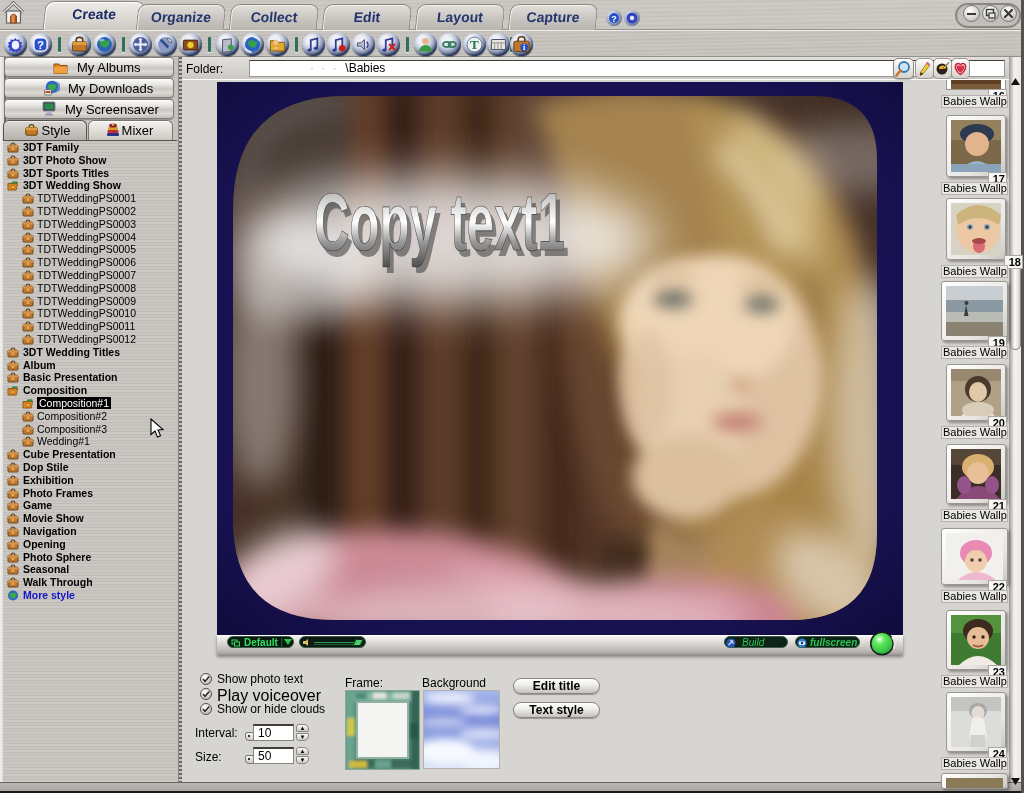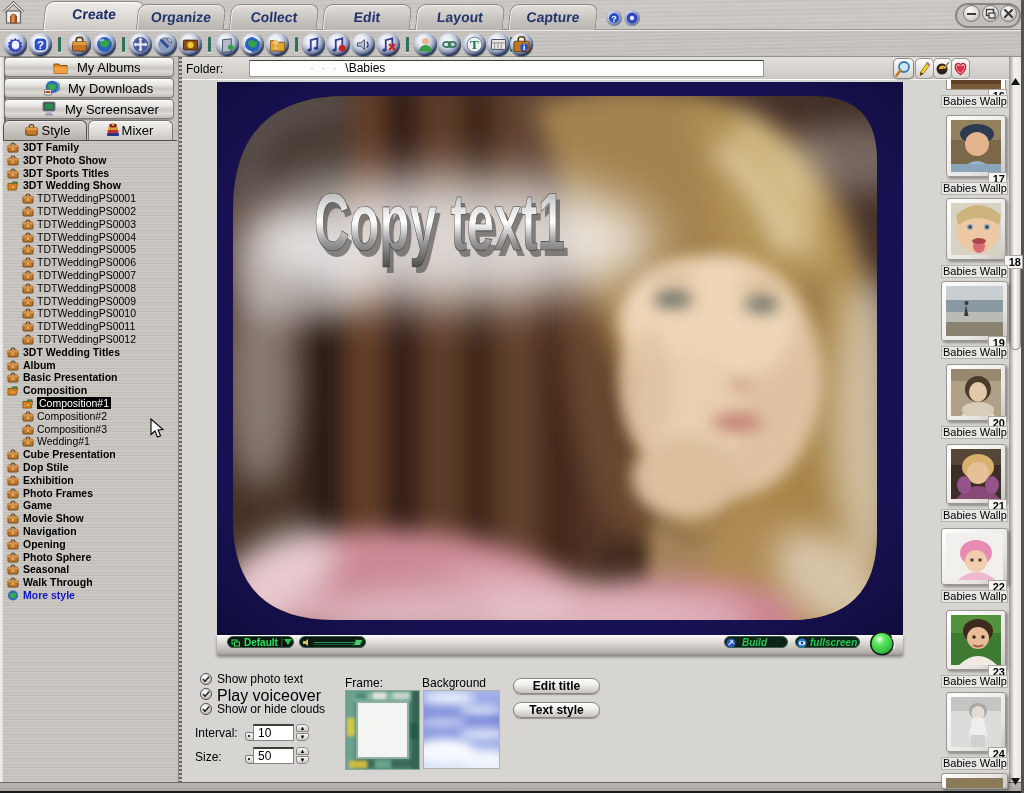--- a/index.html
+++ b/index.html
@@ -573,21 +573,21 @@
       <path d="M2 5 q4.5-3.4 9 0 q-1.6 5-4.5 5 q-3 0-4.5-5z" fill="#3aaa4a"></path>
     </svg>
 <span style="position:absolute;left:23px;">More style</span>
   </div>
 <svg class="abs" style="left:150px;top:418px;z-index:50" width="17" height="22" viewBox="0 0 17 22">
 <path d="M1 1 L1 16.5 L5 13 L7.5 19 L10.5 17.8 L8 12 L13 11.5 Z" fill="#fff" stroke="#000" stroke-width="1.1"></path>
   </svg>
 <div class="abs" style="left:182px;top:57px;width:840px;height:729px;background:#d7d5d1;"></div>
 <div class="abs" style="left:182px;top:57px;width:840px;height:23px;background:linear-gradient(180deg,#e2e0dc,#cbc8c3);border-bottom:1px solid #fff;"></div>
 <div class="abs" style="left:186px;top:62px;font-size:12px;font-weight:normal;color:#000;">Folder:</div>
-<div class="abs" style="left:249px;top:60px;width:515px;height:17px;background:#fff;border:1px solid #9a9792;border-top:1px solid #403d3a;
+<div class="abs" style="left:249px;top:60px;width:756px;height:17px;background:#fff;border:1px solid #9a9792;border-top:1px solid #403d3a;
 font-size:12px;line-height:15px;color:#000;"><span style="color:#b8b6b2;margin-left:60px;letter-spacing:2px;">· · ·</span>&nbsp;&nbsp;\Babies</div>
 <div class="abs" style="left:893px;top:58px;width:21px;height:21px;border-radius:5px;border:1px solid #8a8782;
 background:linear-gradient(180deg,#fdfdfc,#d5d2cd);box-shadow:0 1px 1px rgba(0,0,0,.25);"></div>
 <svg class="abs" style="left:895px;top:60px" width="17" height="17" viewBox="0 0 17 17">
 <circle cx="9" cy="7" r="5" fill="#cde4f4" stroke="#3a7ab0" stroke-width="1.8"></circle>
     <path d="M5.5 10.5 L1.5 15.5" stroke="#c87828" stroke-width="2.6" stroke-linecap="round"></path>
   </svg>
 <div class="abs" style="left:915px;top:58px;width:19px;height:21px;border-radius:5px;border:1px solid #9a9792;
 background:linear-gradient(180deg,#fdfdfc,#d5d2cd);"></div>
 <div class="abs" style="left:933px;top:58px;width:19px;height:21px;border-radius:5px;border:1px solid #9a9792;
@@ -741,21 +741,21 @@
 <span style="position:absolute;right:1px;top:1.5px;width:0;height:0;border-left:4px solid transparent;border-right:4px solid transparent;border-top:6px solid #28c850;"></span></div>
 <div class="abs" style="left:299px;top:636px;width:67px;height:12px;border-radius:6px;background:#0c1a12;border:1px solid #3a5a48;">
 <svg style="position:absolute;left:2px;top:1px" width="12" height="9" viewBox="0 0 12 9">
       <path d="M1 3 h2.5 L6 1 v7 L3.5 6 H1z" fill="#d8c060"></path>
     </svg>
 <div style="position:absolute;left:14px;top:4.5px;width:44px;height:1.6px;background:#2a9850;"></div>
 <div style="position:absolute;left:14px;top:7px;width:44px;height:1px;background:#1a5a34;"></div>
 <div style="position:absolute;right:3px;top:2px;width:8px;height:7px;background:#48d070;transform:skewX(-25deg);border:1px solid #0c3018;"></div>
   </div>
 <div class="abs" style="left:724px;top:636px;width:64px;height:12px;border-radius:6px;background:#0e2218;border:1px solid #3a5a48;
-font-size:10px;font-weight:bold;font-style:italic;color:#28c850;line-height:11px;">
+font-size:10px;font-weight:normal;font-style:italic;color:#28c850;line-height:11px;">
 <svg style="position:absolute;left:1px;top:0.5px" width="10" height="10" viewBox="0 0 10 10">
       <circle cx="5" cy="5" r="4.6" fill="#2858b8"></circle>
       <path d="M2.5 7 L7 2.5 M4 2.8 a2.5 2.5 0 0 1 3 3" stroke="#d8e0f0" stroke-width="1.1" fill="none"></path>
     </svg>
 <span style="margin-left:17px;">Build</span></div>
 <div class="abs" style="left:795px;top:636px;width:65px;height:12px;border-radius:6px;background:#0e2218;border:1px solid #3a5a48;
 font-size:10px;font-weight:bold;font-style:italic;color:#28c850;line-height:11px;">
 <svg style="position:absolute;left:1px;top:0.5px" width="10" height="10" viewBox="0 0 10 10">
       <circle cx="5" cy="5" r="4.6" fill="#2a7ac8"></circle>
       <ellipse cx="5" cy="5" rx="3.2" ry="2" fill="#fff"></ellipse>

